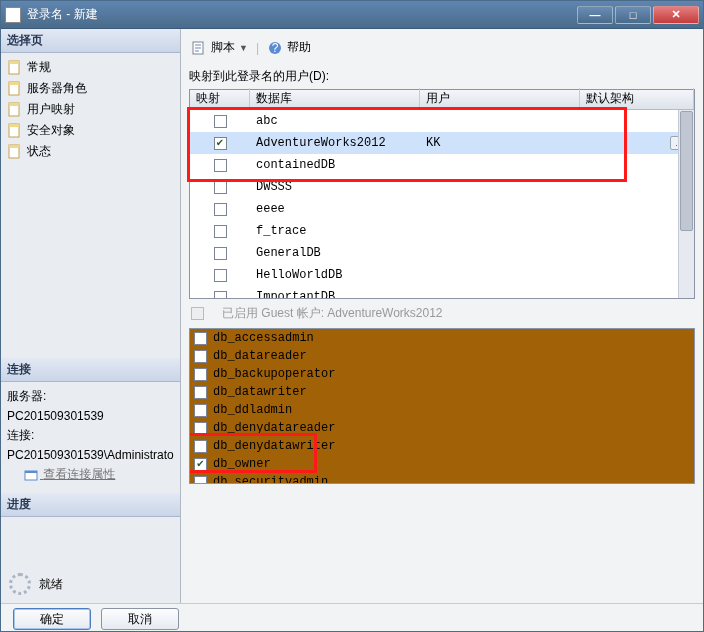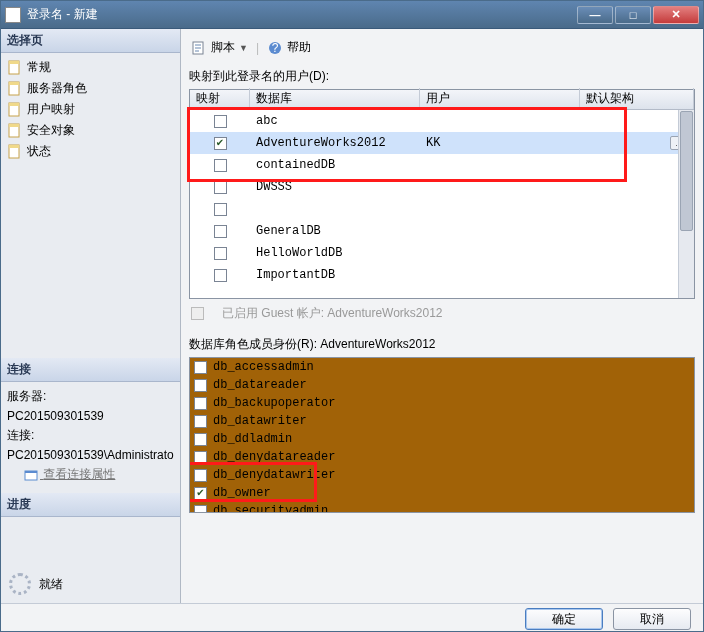--- a/index.html
+++ b/index.html
@@ -56,21 +56,21 @@
 
 .redbox1 { position: absolute; border: 3px solid #ff1a1a; left: -3px; top: 17px; width: 440px; height: 75px; pointer-events: none; z-index: 5; }
 
 .disabled-row { color: #999; padding: 6px 2px; display: flex; align-items: center; gap: 18px; }
 
 .roleswrap { border: 1px solid #8a94a3; background: #a16207; height: 156px; position: relative; overflow: hidden; }
 .rolerow { display: flex; align-items: center; height: 18px; padding-left: 4px; gap: 6px; }
 .rolerow .rlabel { font-family: "Courier New", monospace; }
 .redbox2 { position: absolute; border: 3px solid #ff1a1a; left: -3px; top: 104px; width: 130px; height: 40px; pointer-events: none; z-index: 5; }
 
-.footer { height: 30px; display: flex; justify-content: flex-end; align-items: center; gap: 10px; padding: 0 12px; background: #f2f3f5; border-top: 1px solid #c4cbd6; }
+.footer { height: 30px; display: flex; align-items: center; gap: 10px; padding: 0 12px; background: #f2f3f5; border-top: 1px solid #c4cbd6; }
 .btn { width: 78px; height: 22px; background: linear-gradient(#fdfdfe, #e6eaf1); border: 1px solid #8a94a3; border-radius: 3px; text-align: center; line-height: 20px; }
 .btn.primary { border-color: #4a7dc0; box-shadow: 0 0 0 1px #a9c7ee inset; }
 </style>
 </head>
 <body>
 
 <div class="titlebar">
   <span class="icon"></span>
   <span class="title">登录名 - 新建</span>
   <div class="winbtns">
@@ -219,20 +219,29 @@
               <span class="chkbox"></span>
             </div>
             <div class="gc-c1">DWSSS</div>
             <div class="gc-c2"></div>
             <div class="gc-c3"></div>
           </div>
           <div class="gridrow">
             <div class="gc-c0">
               <span class="chkbox"></span>
             </div>
+            <div class="gc-c1">eeee</div>
+            <div class="gc-c2"></div>
+            <div class="gc-c3"></div>
+          </div>
+          <div class="gridrow">
+            <div class="gc-c0">
+              <span class="chkbox"></span>
+            </div>
+            <div class="gc-c1">f_trace</div>
             <div class="gc-c2"></div>
             <div class="gc-c3"></div>
           </div>
           <div class="gridrow">
             <div class="gc-c0">
               <span class="chkbox"></span>
             </div>
             <div class="gc-c1">GeneralDB</div>
             <div class="gc-c2"></div>
             <div class="gc-c3"></div>
@@ -257,21 +266,20 @@
       <div class="gridscroll">
           <div class="thumb"></div>
         </div>
     </div>
 
     <div class="disabled-row">
       <span class="chkbox" style="border-color:#bbb;background:#eee"></span>
       <span>已启用 Guest 帐户: AdventureWorks2012</span>
     </div>
 
-    <div class="section-label">数据库角色成员身份(R): AdventureWorks2012</div>
 
     <div class="roleswrap">
       <div class="redbox2"></div>
       <div id="rolesbody">
           <div class="rolerow">
             <span class="chkbox"></span>
             <span class="rlabel">db_accessadmin</span>
           </div>
           <div class="rolerow">
             <span class="chkbox"></span>

